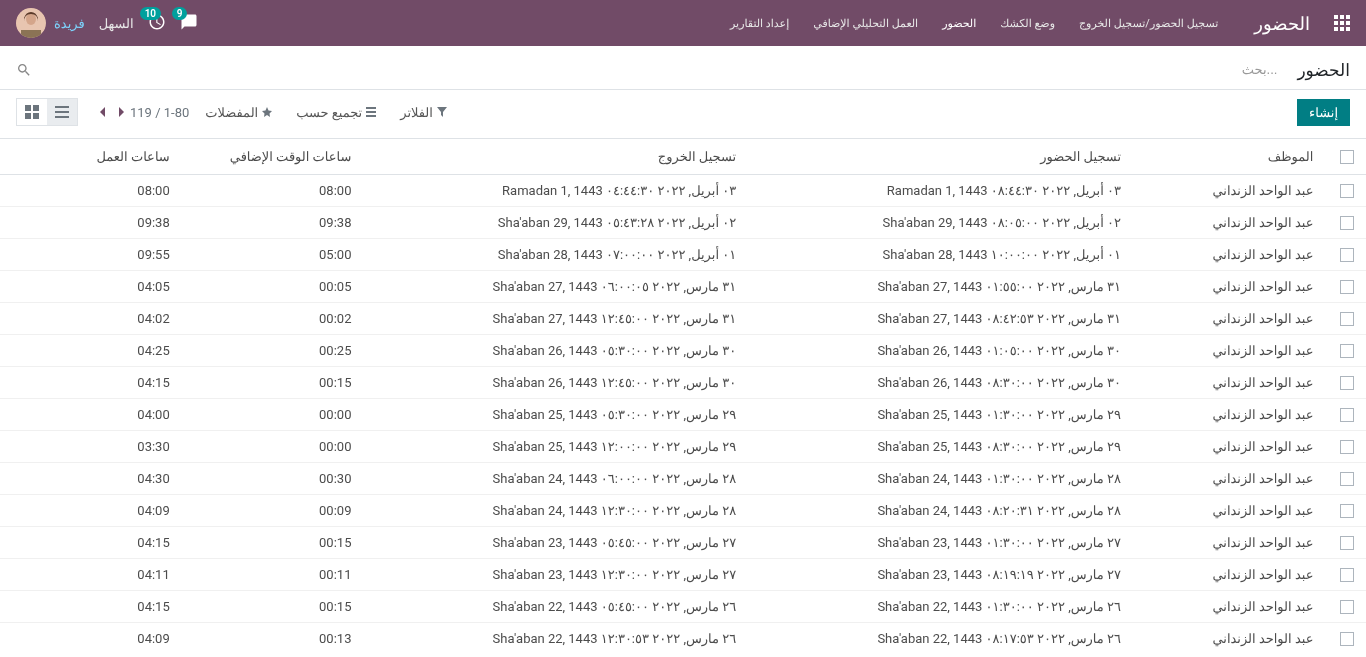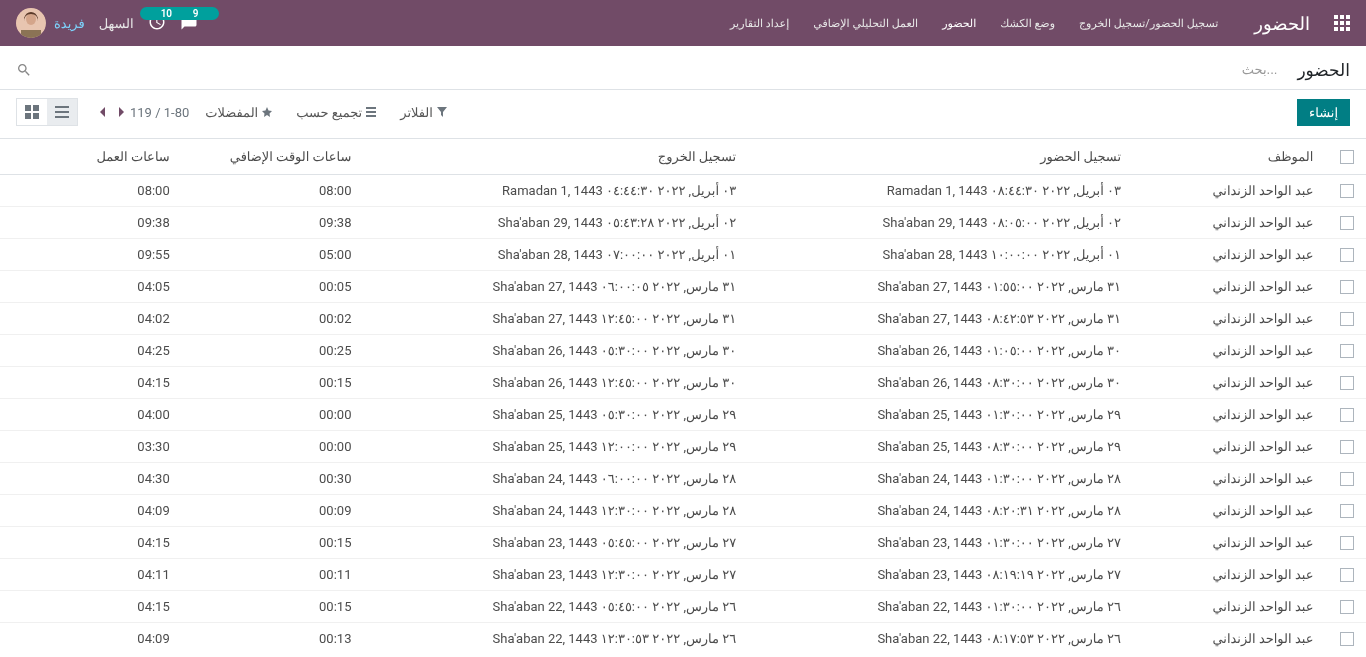--- a/index.html
+++ b/index.html
@@ -8,21 +8,21 @@
 .topbar-right { display:flex; align-items:center; gap:20px; }
 .apps-icon { width:16px; height:16px; display:grid; grid-template-columns:repeat(3,4px); grid-template-rows:repeat(3,4px); gap:2px; cursor:pointer; }
 .apps-icon span { background:#fff; }
 .app-title { font-size:18px; font-weight:500; margin-right:4px; }
 .nav-links { display:flex; gap:24px; margin-right:16px; }
 .nav-link { color:#e7e7e7; cursor:pointer; font-size:11px; }
 .nav-link.active { color:#fff; }
 .topbar-left { margin-right:auto; display:flex; align-items:center; gap:14px; }
 .chat-icon { position:relative; cursor:pointer; }
 .chat-icon svg { width:18px; height:18px; fill:#fff; }
-.badge { position:absolute; top:-6px; left:-8px; background:#00a09d; color:#fff; border-radius:10px; padding:1px 21px; font-size:10px; font-weight:600; }
+.badge { position:absolute; top:-6px; left:-8px; background:#00a09d; color:#fff; border-radius:10px; padding:1px 5px; font-size:10px; font-weight:600; }
 .user-area { display:flex; align-items:center; gap:8px; cursor:pointer; }
 .username { color:#7dd3fc; font-size:13px; }
 .avatar { width:30px; height:30px; border-radius:50%; background:linear-gradient(135deg,#d4a5a5,#9b7878); display:flex; align-items:center; justify-content:center; overflow:hidden; }
 .avatar svg { width:30px; height:30px; }
 .sahl { color:#e7e7e7; font-size:13px; cursor:pointer;text-align:right; }
 .subheader { padding:12px 16px 8px; display:flex; align-items:center; gap:20px; border-bottom:0; }
 .breadcrumb { font-size:17px; color:#212529; }
 .search-area { flex:1; display:flex; align-items:center; position:relative; }
 .search-input { flex:1; border:none; outline:none; font-size:13px; text-align:left; direction:ltr; padding:4px 0; }
 .search-input::placeholder { color:#999; text-align:right; direction:rtl; }

